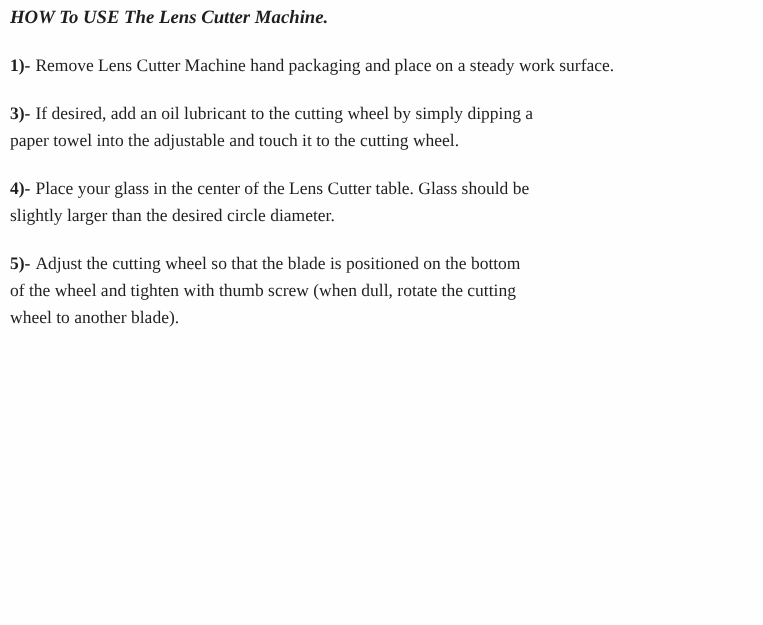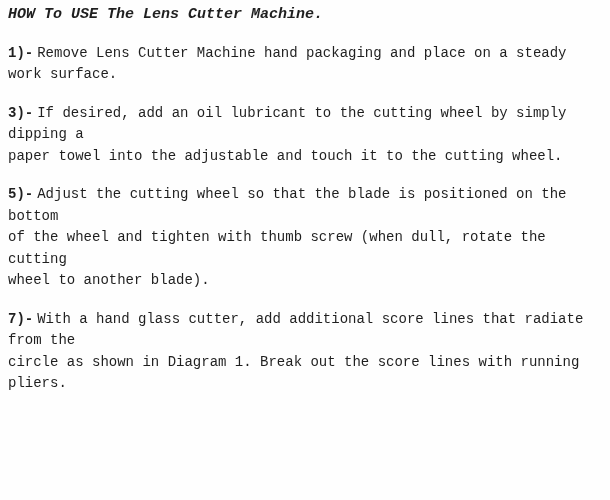--- a/index.html
+++ b/index.html
@@ -7,21 +7,21 @@
     padding: 0;
     background: #ffffff;
   }
   .page {
     position: relative;
     width: 610px;
     height: 500px;
     box-sizing: border-box;
     background: #fefefe;
     color: #1f1f1f;
-    font-family: Liberation Mono, monospace;
+    font-family: Liberation Serif, serif;
     font-size: 14px;
     line-height: 21.5px;
     padding: 4px 4px 0 8px;
     overflow: hidden;
   }
   .doc-title {
     font-size: 15px;
     font-weight: bold;
     font-style: italic;
     margin: 0 0 17px 0;
@@ -45,22 +45,22 @@
 <div class="page">
 
   <p class="doc-title">HOW To USE The Lens Cutter Machine.</p>
 
   <p class="step"><span class="step-num">1)-</span><span>Remove Lens Cutter Machine hand packaging and place on a steady work surface.</span></p>
 
 
   <p class="step"><span class="step-num">3)-</span><span>If desired, add an oil lubricant to the cutting wheel by simply dipping a
 paper towel into the adjustable and touch it to the cutting wheel.</span></p>
 
+  <p class="step"><span class="step-num">4)-</span><span>Place your glass in the center of the Lens Cutter table. Glass should be
+slightly larger than the desired circle diameter.</span></p>
 
   <p class="step"><span class="step-num">5)-</span><span>Adjust the cutting wheel so that the blade is positioned on the bottom
 of the wheel and tighten with thumb screw (when dull, rotate the cutting
 wheel to another blade).</span></p>
 
 
-  <p class="step"><span class="step-num">7)-</span><span>With a hand glass cutter, add additional score lines that radiate from the
-circle as shown in Diagram 1. Break out the score lines with running pliers.</span></p>
 
 </div>
 
 </body></html>

